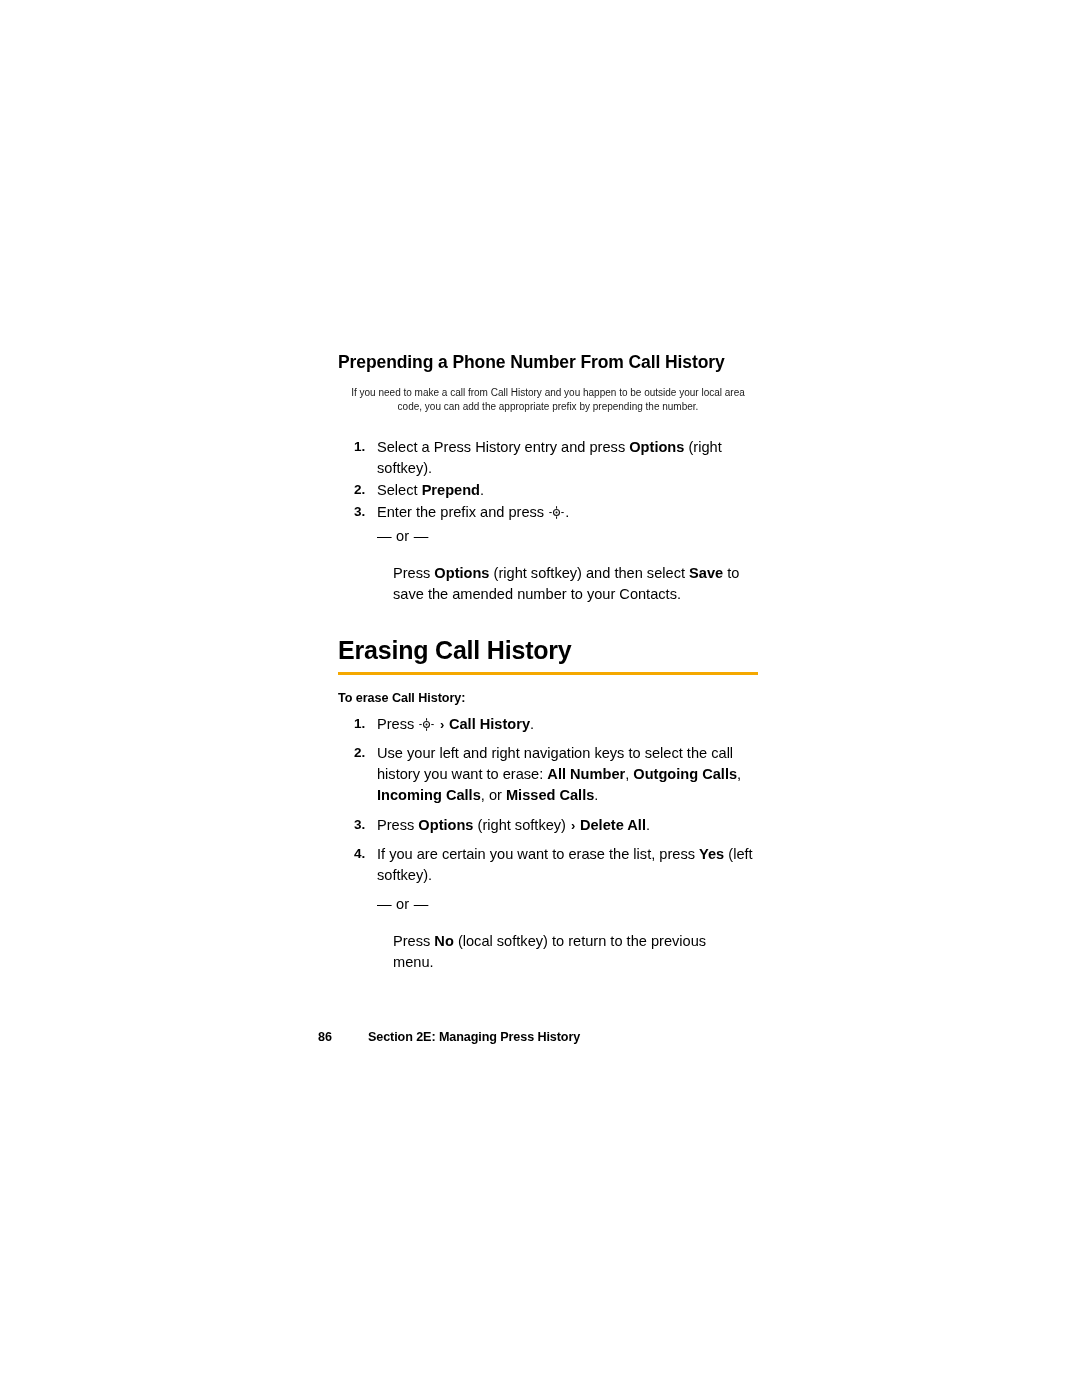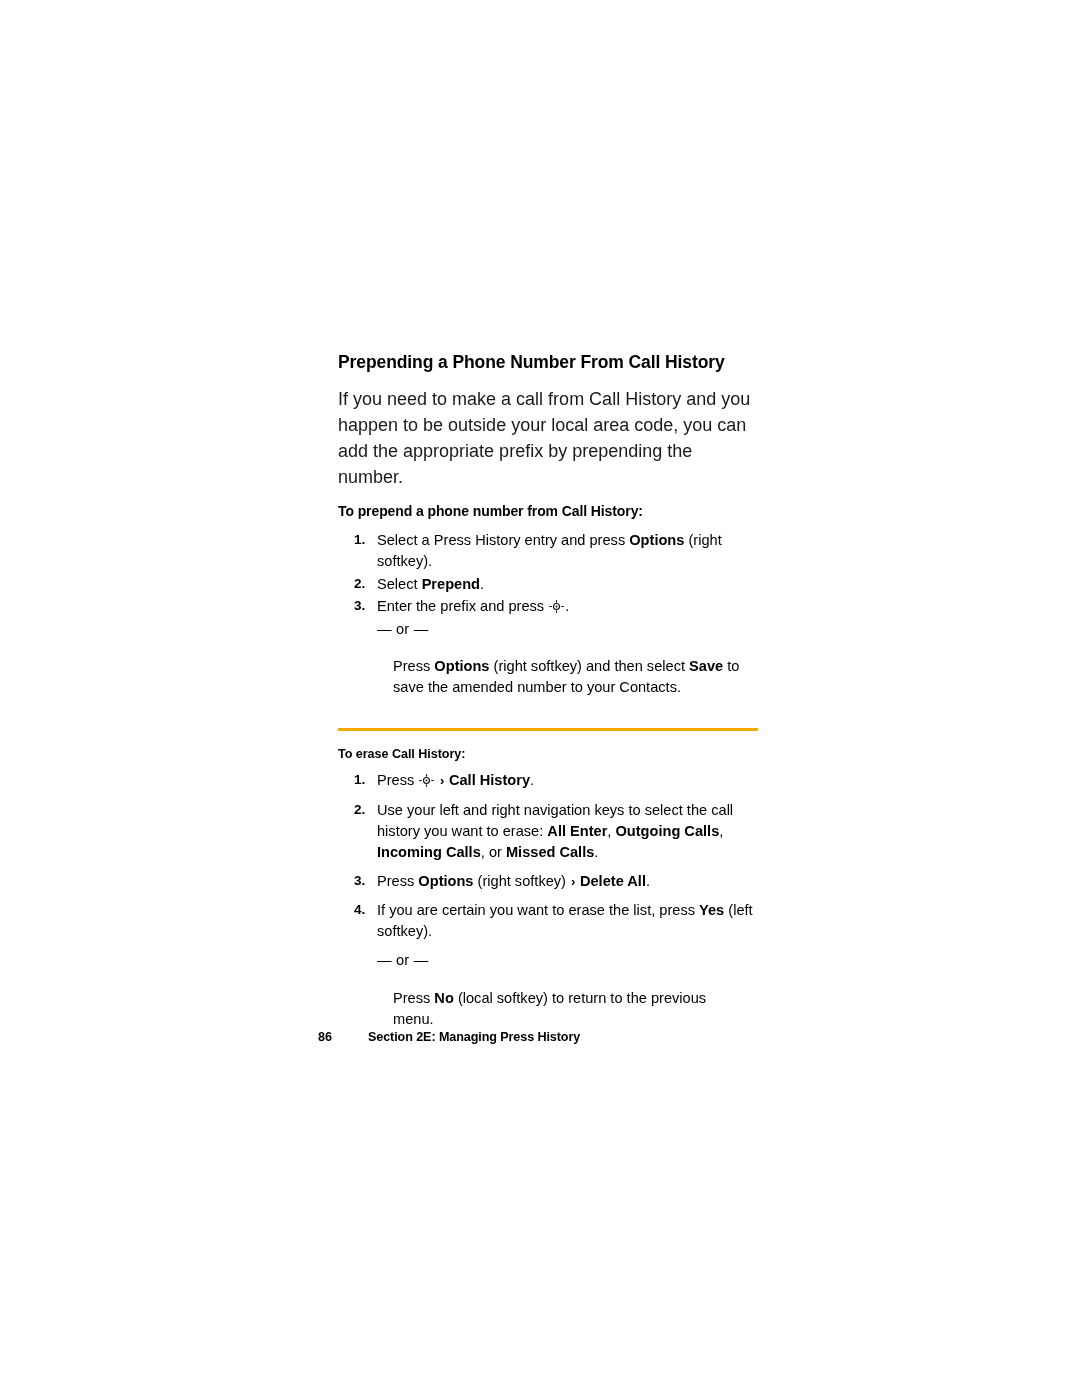--- a/index.html
+++ b/index.html
@@ -51,24 +51,25 @@
   }
   .rule {
     height: 3px;
     background: #f5a800;
     width: 100%;
     margin: 0 0 16px 0;
   }
 
   
   .para {
-    font-size: 18px;
-    line-height: 1.45;
-    margin: 0 0 13px 0;
+    font-size: 10px;
+    line-height: 1.45;
+    margin: 0 0 22px 0;
     color: #1a1a1a;
+    text-align: center;
   }
   .lead {
     font-size: 14px;
     font-weight: bold;
     letter-spacing: -0.1px;
     margin: 0 0 11px 0;
   }
   .lead-sm {
     font-size: 12.6px;
     font-weight: bold;
@@ -149,55 +150,55 @@
 </head>
 <body>
 
 <div class="page">
   <div class="content">
 
     <h2 class="h2">Prepending a Phone Number From Call History</h2>
 
     <p class="para">If you need to make a call from Call History and you happen to be outside your local area code, you can add the appropriate prefix by prepending the number.</p>
 
-    <p class="lead">To prepend a phone number from Call History:</p>
 
     <ol class="steps tight" id="prepend-steps">
         <li><span class="num">1.</span><span><span>Select a Press History entry and press </span><b>Options</b><span> (right softkey).</span></span></li>
         <li><span class="num">2.</span><span><span>Select </span><b>Prepend</b><span>.</span></span></li>
         <li><span class="num">3.</span><span><span>Enter the prefix and press </span><span class="navkey"><svg viewBox="0 0 15 13" width="15" height="13">
                 <circle cx="7.5" cy="6.5" r="3.0" fill="none" stroke="#111" stroke-width="1.1"></circle>
                 <circle cx="7.5" cy="6.5" r="1.0" fill="#111"></circle>
                 <rect x="7.0" y="0.2" width="1.05" height="2.4" fill="#111"></rect>
                 <rect x="7.0" y="10.4" width="1.05" height="2.4" fill="#111"></rect>
                 <rect x="0.3" y="6.0" width="2.4" height="1.05" fill="#111"></rect>
                 <rect x="12.3" y="6.0" width="2.4" height="1.05" fill="#111"></rect>
               </svg></span><span>.</span></span></li>
       </ol>
 
     <p class="orline">— or —</p>
 
     <p class="sub" id="prepend-alt"><span>Press </span><b>Options</b><span> (right softkey) and then select </span><b>Save</b><span> to save the amended number to your Contacts.</span></p>
 
     <div class="h1-wrap">
+      <h1 class="h1">Erasing Call History</h1>
       <div class="rule"></div>
     </div>
 
     <p class="lead-sm">To erase Call History:</p>
 
     <ol class="steps loose" id="erase-steps">
         <li><span class="num">1.</span><span><span>Press </span><span class="navkey"><svg viewBox="0 0 15 13" width="15" height="13">
                 <circle cx="7.5" cy="6.5" r="3.0" fill="none" stroke="#111" stroke-width="1.1"></circle>
                 <circle cx="7.5" cy="6.5" r="1.0" fill="#111"></circle>
                 <rect x="7.0" y="0.2" width="1.05" height="2.4" fill="#111"></rect>
                 <rect x="7.0" y="10.4" width="1.05" height="2.4" fill="#111"></rect>
                 <rect x="0.3" y="6.0" width="2.4" height="1.05" fill="#111"></rect>
                 <rect x="12.3" y="6.0" width="2.4" height="1.05" fill="#111"></rect>
               </svg></span><span class="gt"> › </span><b>Call History</b><span>.</span></span></li>
-        <li><span class="num">2.</span><span><span>Use your left and right navigation keys to select the call history you want to erase: </span><b>All Enter</b><span>, </span><b>Outgoing Calls</b><span>, </span><b>Incoming Calls</b><span>, or </span><b>Missed Calls</b><span>.</span></span></li>
+        <li><span class="num">2.</span><span><span>Use your left and right navigation keys to select the call history you want to erase: </span><b>All Number</b><span>, </span><b>Outgoing Calls</b><span>, </span><b>Incoming Calls</b><span>, or </span><b>Missed Calls</b><span>.</span></span></li>
         <li><span class="num">3.</span><span><span>Press </span><b>Options</b><span> (right softkey) </span><span class="gt"> › </span><b>Delete All</b><span>.</span></span></li>
         <li><span class="num">4.</span><span><span>If you are certain you want to erase the list, press </span><b>Yes</b><span> (left softkey).</span></span></li>
       </ol>
 
     <p class="orline">— or —</p>
 
     <p class="sub" id="erase-alt"><span>Press </span><b>No</b><span> (local softkey) to return to the previous menu.</span></p>
 
   </div>
 

